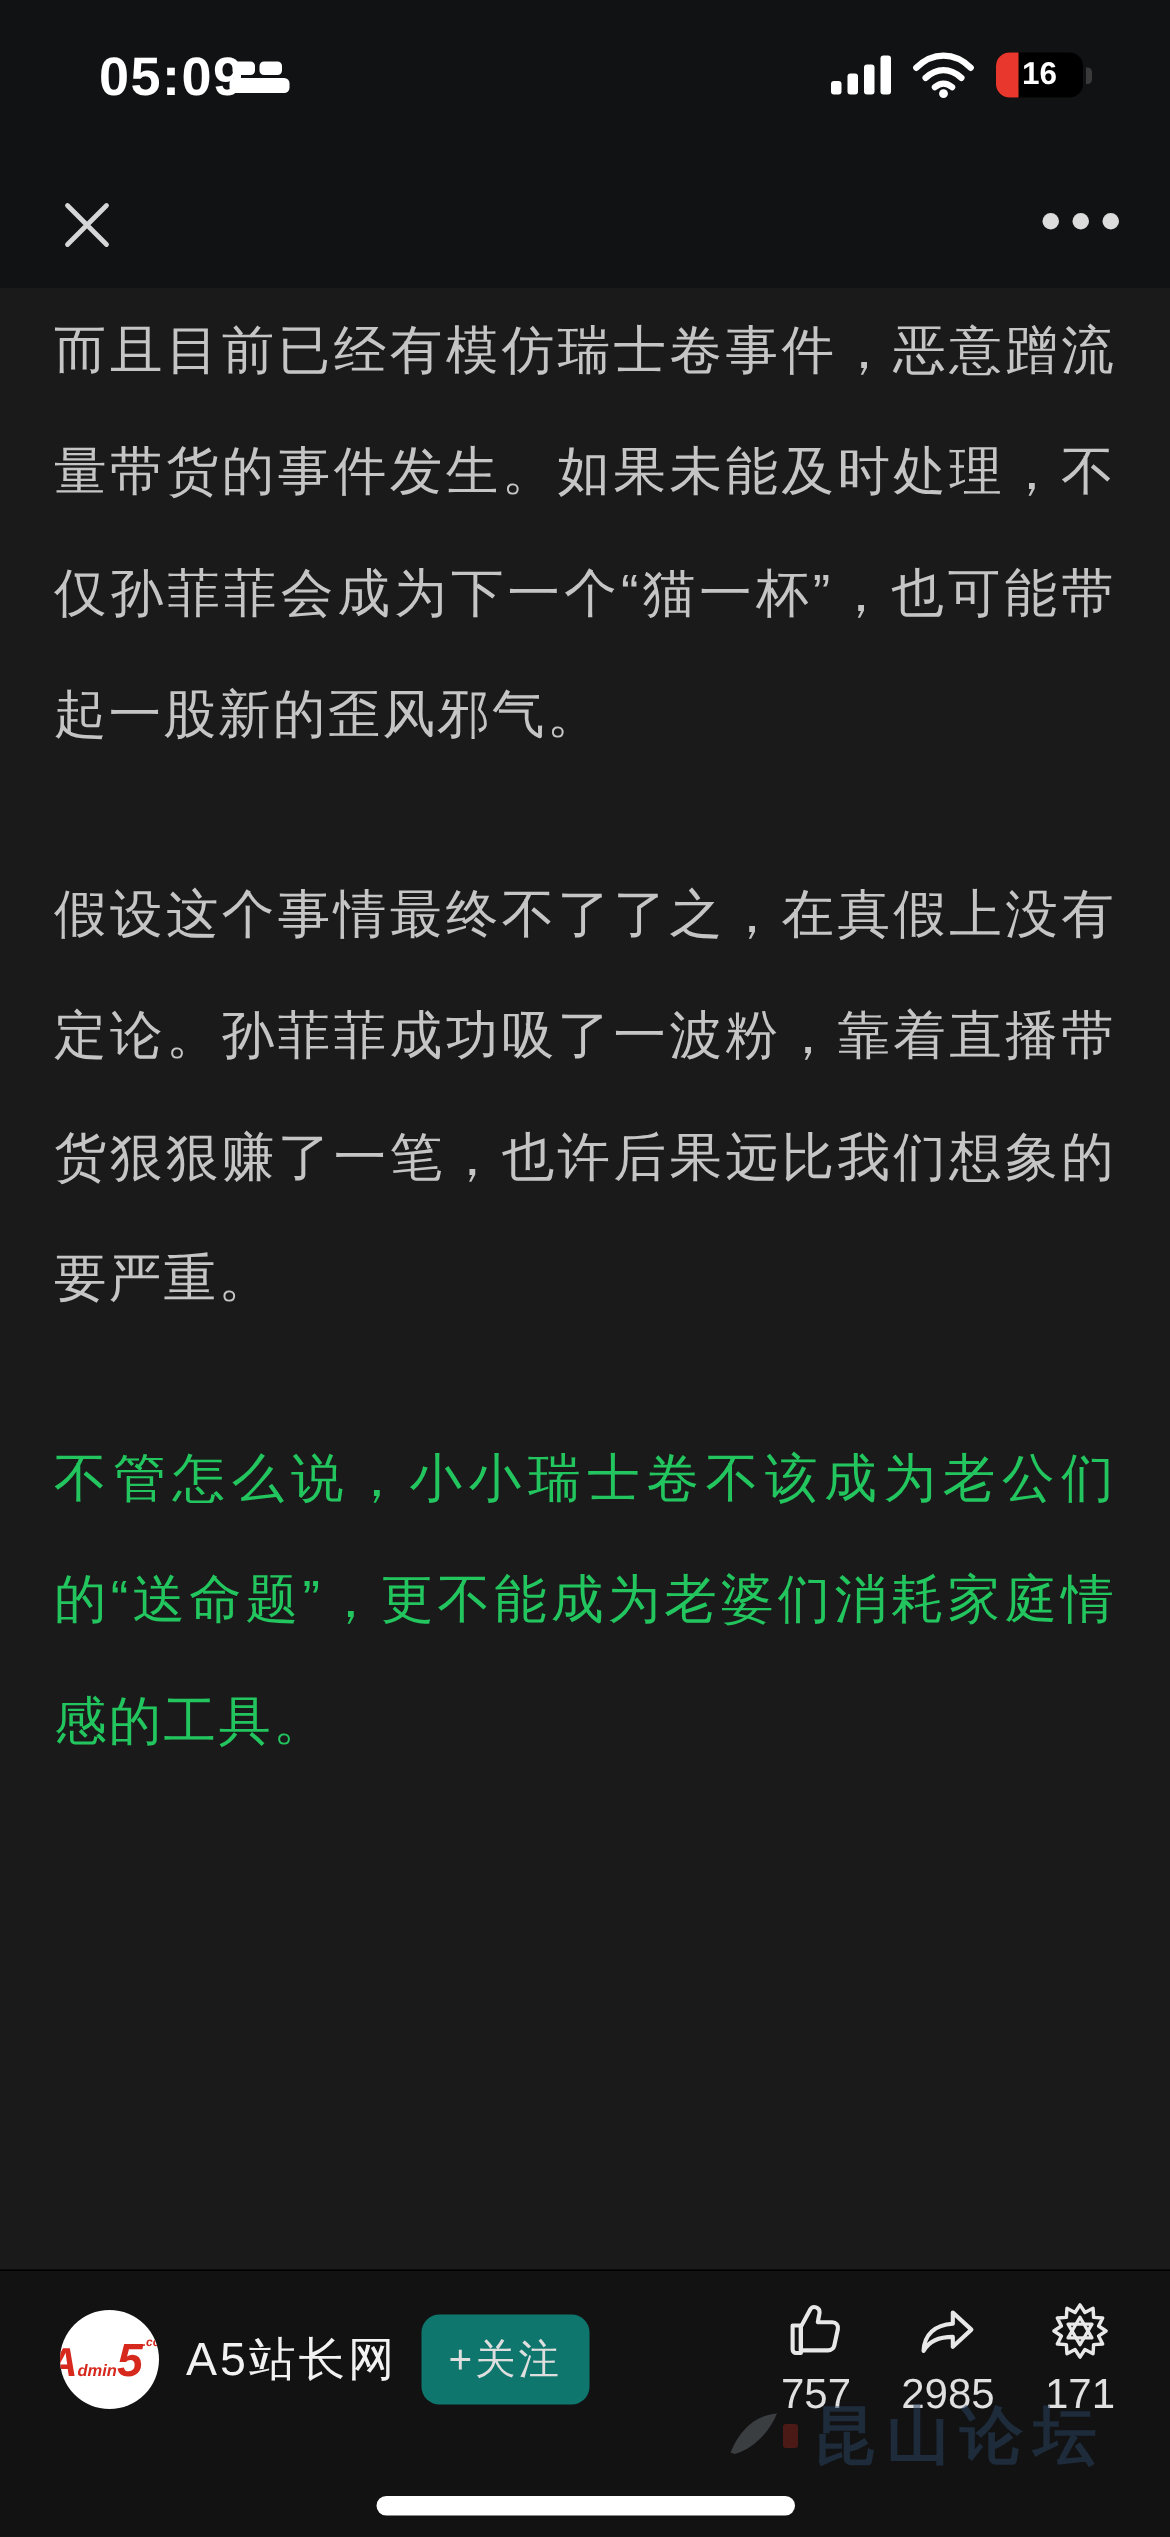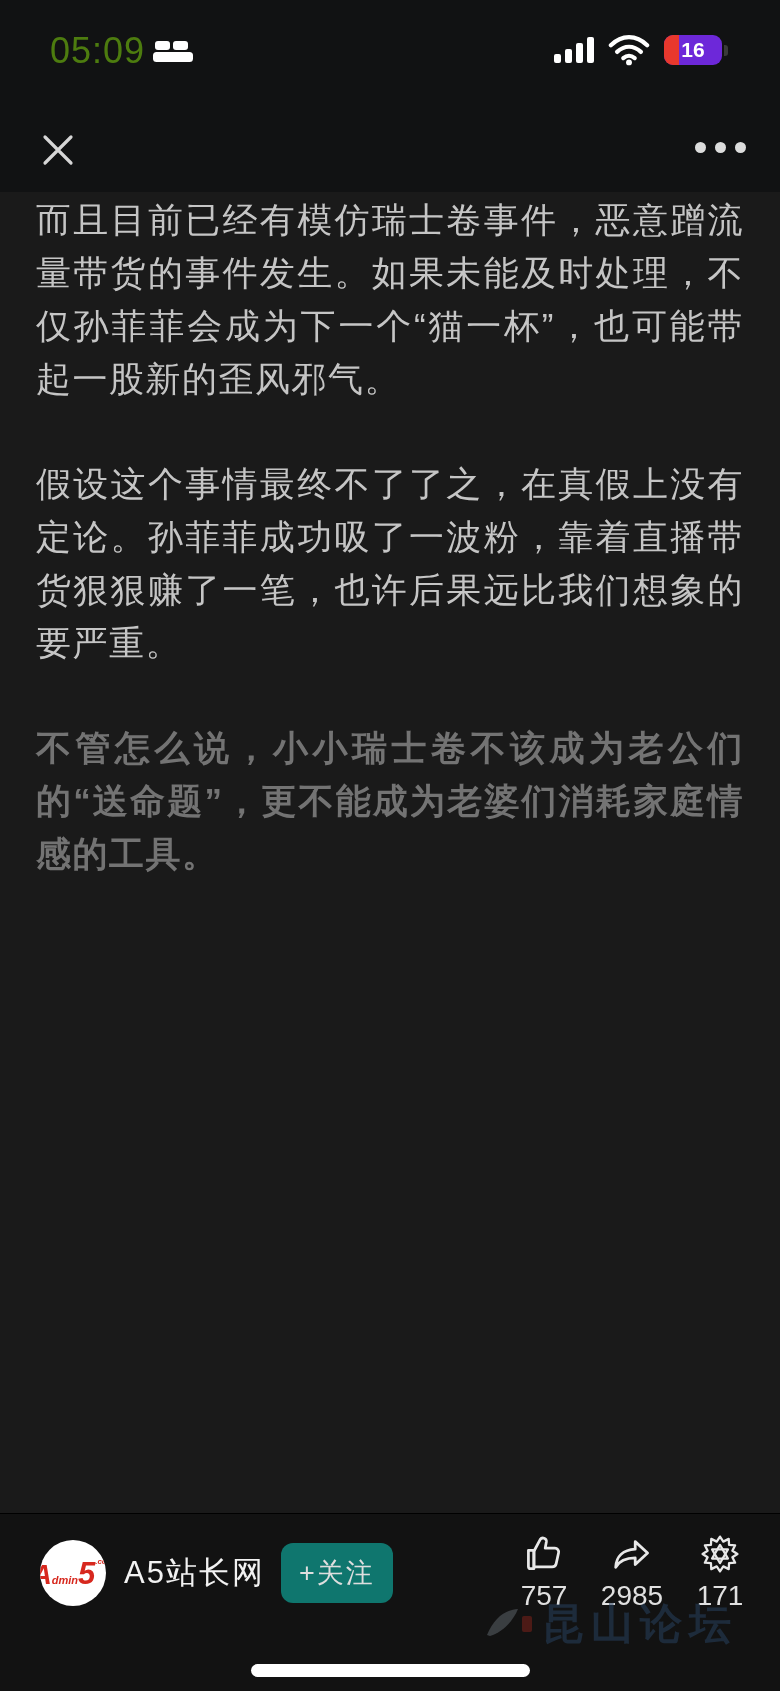--- a/index.html
+++ b/index.html
@@ -7,54 +7,54 @@
   body {
     position:relative;
     background:#111213;
     overflow:hidden;
     font-family:"Liberation Sans", sans-serif;
     -webkit-font-smoothing:antialiased;
   }
 
   
   .status-bar { position:absolute; top:0; left:0; width:780px; height:96px; }
-  .time { position:absolute; left:50px; top:30px; font-size:36px; font-weight:400;
-          color:#4d7c0f; letter-spacing:1px; }
+  .time { position:absolute; left:66px; top:30px; font-size:36px; font-weight:700;
+          color:#ffffff; letter-spacing:1px; }
   .bed-icon { position:absolute; left:152px; top:38px; }
   .status-right { position:absolute; right:58px; top:34px; display:flex; align-items:center; gap:14px; }
   .signal { display:flex; align-items:flex-end; gap:4px; height:26px; }
   .signal i { display:block; width:7px; background:#fff; border-radius:2px; }
   .signal i:nth-child(1){height:9px;} .signal i:nth-child(2){height:14px;}
   .signal i:nth-child(3){height:20px;} .signal i:nth-child(4){height:26px;}
-  .battery { position:relative; width:58px; height:30px; background:#6d28d9;
+  .battery { position:relative; width:58px; height:30px; background:#000000;
              border-radius:9px; overflow:visible; }
   .battery-fill { position:absolute; left:0; top:0; bottom:0; width:15px;
                   border-radius:9px 0 0 9px; }
   .battery-num { position:absolute; inset:0; display:flex; align-items:center;
                  justify-content:center; font-size:21px; font-weight:700; color:#fff; }
   .battery-nub { position:absolute; right:-6px; top:10px; width:4px; height:11px;
                  background:#3a3a3a; border-radius:0 3px 3px 0; }
 
   
   .nav-bar { position:absolute; top:108px; left:0; width:780px; height:80px; }
   .close-btn { position:absolute; left:38px; top:22px; width:40px; height:40px; cursor:pointer; }
   .more-btn { position:absolute; right:34px; top:34px; display:flex; gap:9px; cursor:pointer; }
   .more-btn span { width:11px; height:11px; border-radius:50%; background:#dcdcdc; }
 
   
   .article {
     position:absolute; top:192px; left:0; width:780px; height:1321px;
     background:#1a1a1a; padding:1px 36px 0 36px; overflow:hidden;
   }
   .article p {
-    font-size:35px; line-height:53px; letter-spacing:1.5px;
+    font-size:35px; line-height:81px; letter-spacing:1.5px;
     color:#c5c5c5; text-align:justify; text-justify:inter-character;
     margin:0 0 52px 0;
   }
-  .article p.bold { font-weight:700; color:#737373; }
+  .article p.bold { font-weight:400; color:#22c55e; }
 
   
   .bottom-bar { position:absolute; top:1513px; left:0; width:780px; height:178px;
                 background:#121212; border-top:1px solid #000; }
   .author-row { position:absolute; left:40px; top:26px; display:flex; align-items:center; }
   .avatar { width:66px; height:66px; border-radius:50%; background:#ffffff;
             display:flex; align-items:center; justify-content:center; overflow:hidden; cursor:pointer; }
   .logo-wrap { font-style:italic; font-weight:800; line-height:1; white-space:nowrap; }
   .logo-a { font-size:27px; } .logo-mid { font-size:11px; }
   .logo-5 { font-size:31px; } .logo-com { font-size:8px; vertical-align:top; }

